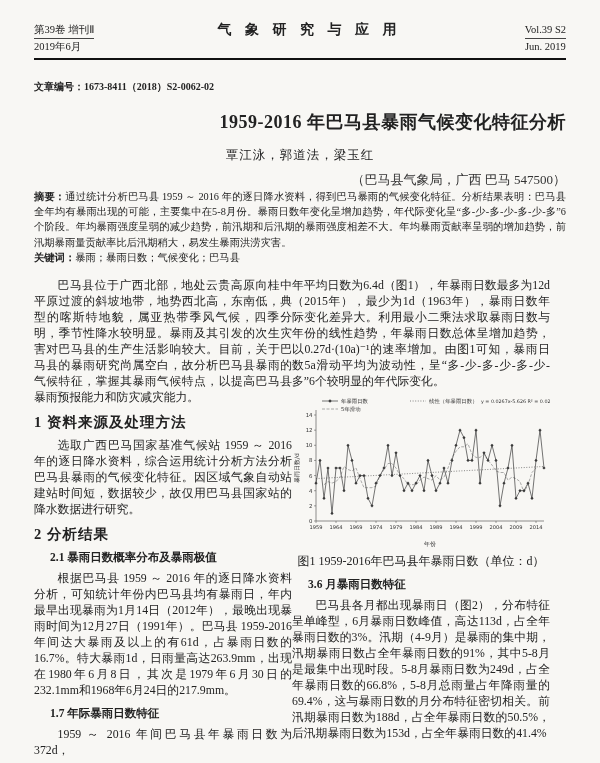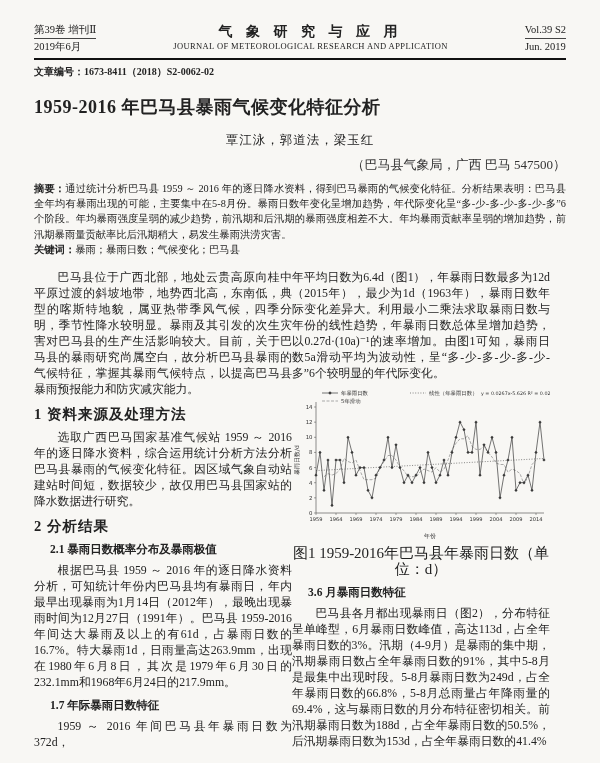--- a/index.html
+++ b/index.html
@@ -8,62 +8,61 @@
     width:600px;height:763px;
     margin:0 auto;
     background:#f8f7f4;
     color:#222;
     font-family:"Liberation Serif","DejaVu Serif",serif;
     box-sizing:border-box;
     padding:22px 34px 0 34px;
     overflow:hidden;
   }
   
-  .masthead{display:flex;justify-content:space-between;align-items:center;}
+  .masthead{display:flex;justify-content:space-between;align-items:flex-start;font-family:Liberation Serif, serif;}
   .mh-left,.mh-right{font-size:10.5px;line-height:15px;white-space:nowrap;}
   .mh-left .top,.mh-right .top{border-bottom:1px solid #444;padding-bottom:1px;}
   .mh-right{text-align:center;}
   .mh-center{text-align:center;flex:1;padding:0 10px;}
   .journal-cn{font-size:14px;font-weight:bold;letter-spacing:5px;line-height:16px;}
   .journal-en{font-size:8.5px;letter-spacing:.4px;line-height:13px;white-space:nowrap;}
   .thick-rule{border:0;border-top:2.6px solid #111;margin:4px 0 0 0;}
   
-  .article-id{font-size:10px;margin-top:5px;font-weight:bold;}
-  .title{font-size:18px;font-weight:bold;text-align:left;margin:16px 0 0 0;letter-spacing:.5px;}
+  .article-id{font-size:10px;margin-top:20px;font-weight:bold;}
+  .title{font-size:18px;font-weight:bold;text-align:right;margin:16px 0 0 0;letter-spacing:.5px;}
   .authors{font-size:12.5px;text-align:center;margin-top:13px;letter-spacing:1px;}
   .affiliation{font-size:13px;text-align:right;margin-top:7px;color:#333;}
-  .abstract{font-size:10.3px;line-height:15.2px;text-align:justify;margin-top:7px;}
+  .abstract{font-size:10.3px;line-height:15.2px;text-align:justify;margin-top:0;}
   .abstract p{margin:0;}
   .abstract b{font-weight:bold;}
   
   .columns{display:flex;gap:0;margin-top:12px;}
   .col{width:258px;font-size:11.8px;line-height:16px;text-align:justify;}
   .col p{margin:0 0 2px 0;}
   .col p.indent{text-indent:2em;}
   h2.sec{font-size:14.5px;font-weight:bold;margin:9px 0 7px 0;letter-spacing:1px;}
   h3.subsec{font-size:11.5px;font-weight:bold;margin:7px 0 5px 16px;}
   
   figure{margin:4px 0 2px 0;}
   .fig-svg{width:258px;height:158px;display:block;}
   .fig-svg text{font-family:"DejaVu Sans",sans-serif;}
-  figcaption{font-size:15px;text-align:center;margin-top:2px;color:#222;}
+  figcaption{font-size:12px;text-align:center;margin-top:2px;color:#222;}
 </style>
 </head>
 <body>
 
 <div class="page">
 
   <div class="masthead">
     <div class="mh-left">
       <div class="top">第39卷 增刊Ⅱ</div>
       <div>2019年6月</div>
     </div>
     <div class="mh-center">
       <div class="journal-cn">气 象 研 究 与 应 用</div>
-      <div class="journal-en">JOURNAL OF METEOROLOGICAL RESEARCH AND APPLICATION</div>
     </div>
     <div class="mh-right">
       <div class="top">Vol.39 S2</div>
       <div>Jun. 2019</div>
     </div>
   </div>
   <hr class="thick-rule">
 
   <div class="article-id">文章编号：1673-8411（2018）S2-0062-02</div>
   <h1 class="title">1959-2016 年巴马县暴雨气候变化特征分析</h1>

